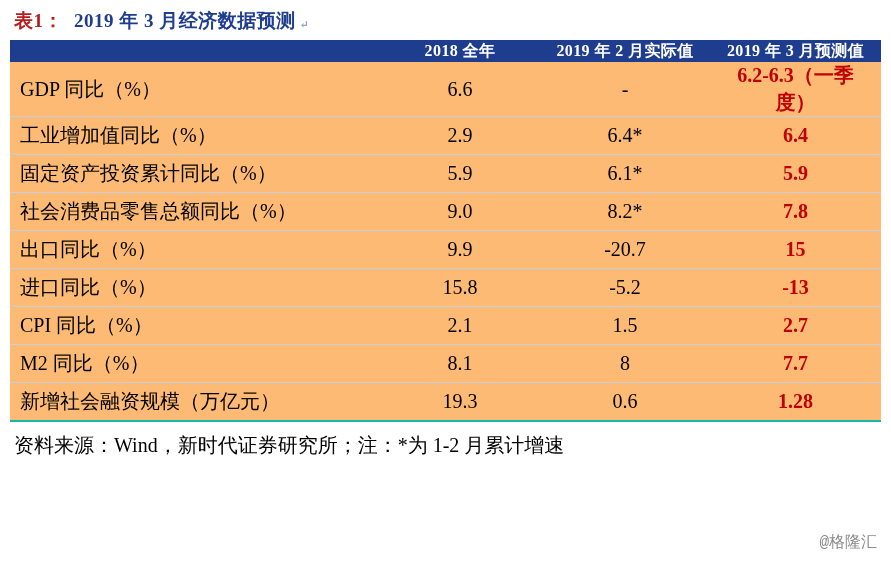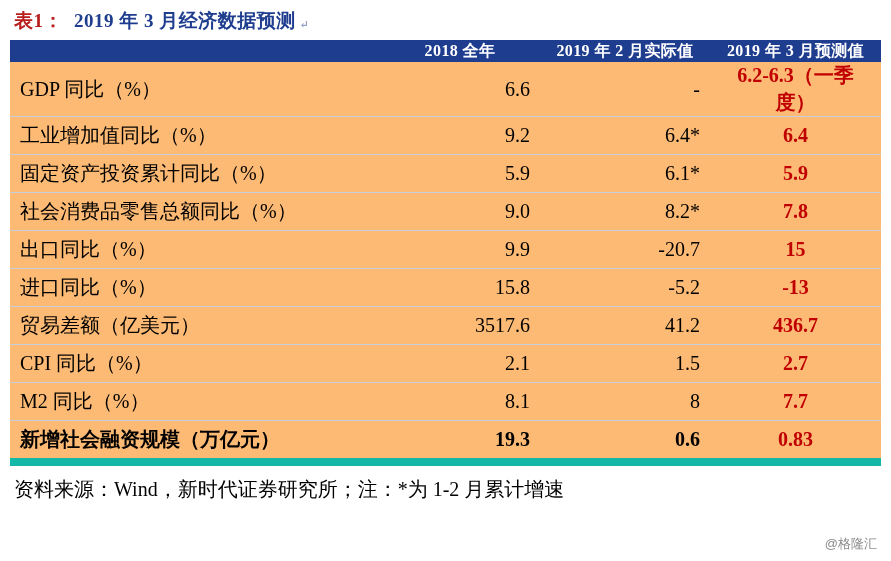--- a/index.html
+++ b/index.html
@@ -66,50 +66,49 @@
   }
   table.data tbody td {
     height: 37px;
     font-size: 20px;
     vertical-align: middle;
     padding: 0 10px;
     border-bottom: 1px solid #c9cede;
     background: #fdba74;
   }
   table.data tbody tr:last-child td {
-    border-bottom: 8px solid #14b8a6;
-    font-weight: bold;
+    border-bottom: 2px solid #14b8a6;
   }
   td.rowlabel {
     text-align: left;
     color: #000000;
     white-space: nowrap;
   }
   td.num {
-    text-align: right;
+    text-align: center;
     color: #000000;
     margin-top: 14px;
   }
   td.forecast {
     text-align: center;
     color: #c00000;
     font-weight: bold;
   }
   .source {
     padding: 10px 4px 0 4px;
     font-size: 20px;
     color: #000000;
   }
   .watermark {
     position: absolute;
     right: 14px;
     bottom: 8px;
-    font-size: 13px;
+    font-size: 16px;
     color: #8a8a8a;
-    font-family: Liberation Sans, sans-serif;
+    font-family: Liberation Mono, monospace;
   }
   .col-label { width: 370px; }
   .col-a { width: 160px; }
   .col-b { width: 170px; }
   .col-c { width: 171px; }
 </style>
 </head>
 <body>
 
 <div class="page">
@@ -137,21 +136,21 @@
     </thead>
     <tbody>
       <tr>
         <td class="rowlabel">GDP 同比（%）</td>
         <td class="num">6.6</td>
         <td class="num">-</td>
         <td class="forecast">6.2-6.3（一季度）</td>
       </tr>
       <tr>
         <td class="rowlabel">工业增加值同比（%）</td>
-        <td class="num">9.2</td>
+        <td class="num">2.9</td>
         <td class="num">6.4*</td>
         <td class="forecast">6.4</td>
       </tr>
       <tr>
         <td class="rowlabel">固定资产投资累计同比（%）</td>
         <td class="num">5.9</td>
         <td class="num">6.1*</td>
         <td class="forecast">5.9</td>
       </tr>
       <tr>
@@ -166,42 +165,36 @@
         <td class="num">-20.7</td>
         <td class="forecast">15</td>
       </tr>
       <tr>
         <td class="rowlabel">进口同比（%）</td>
         <td class="num">15.8</td>
         <td class="num">-5.2</td>
         <td class="forecast">-13</td>
       </tr>
       <tr>
-        <td class="rowlabel">贸易差额（亿美元）</td>
-        <td class="num">3517.6</td>
-        <td class="num">41.2</td>
-        <td class="forecast">436.7</td>
-      </tr>
-      <tr>
         <td class="rowlabel">CPI 同比（%）</td>
         <td class="num">2.1</td>
         <td class="num">1.5</td>
         <td class="forecast">2.7</td>
       </tr>
       <tr>
         <td class="rowlabel">M2 同比（%）</td>
         <td class="num">8.1</td>
         <td class="num">8</td>
         <td class="forecast">7.7</td>
       </tr>
       <tr>
         <td class="rowlabel">新增社会融资规模（万亿元）</td>
         <td class="num">19.3</td>
         <td class="num">0.6</td>
-        <td class="forecast">0.83</td>
+        <td class="forecast">1.28</td>
       </tr>
     </tbody>
   </table>
 
   <div class="source">资料来源：Wind，新时代证券研究所；注：*为 1-2 月累计增速</div>
 
   <div class="watermark">@格隆汇</div>
 
 </div>
 

